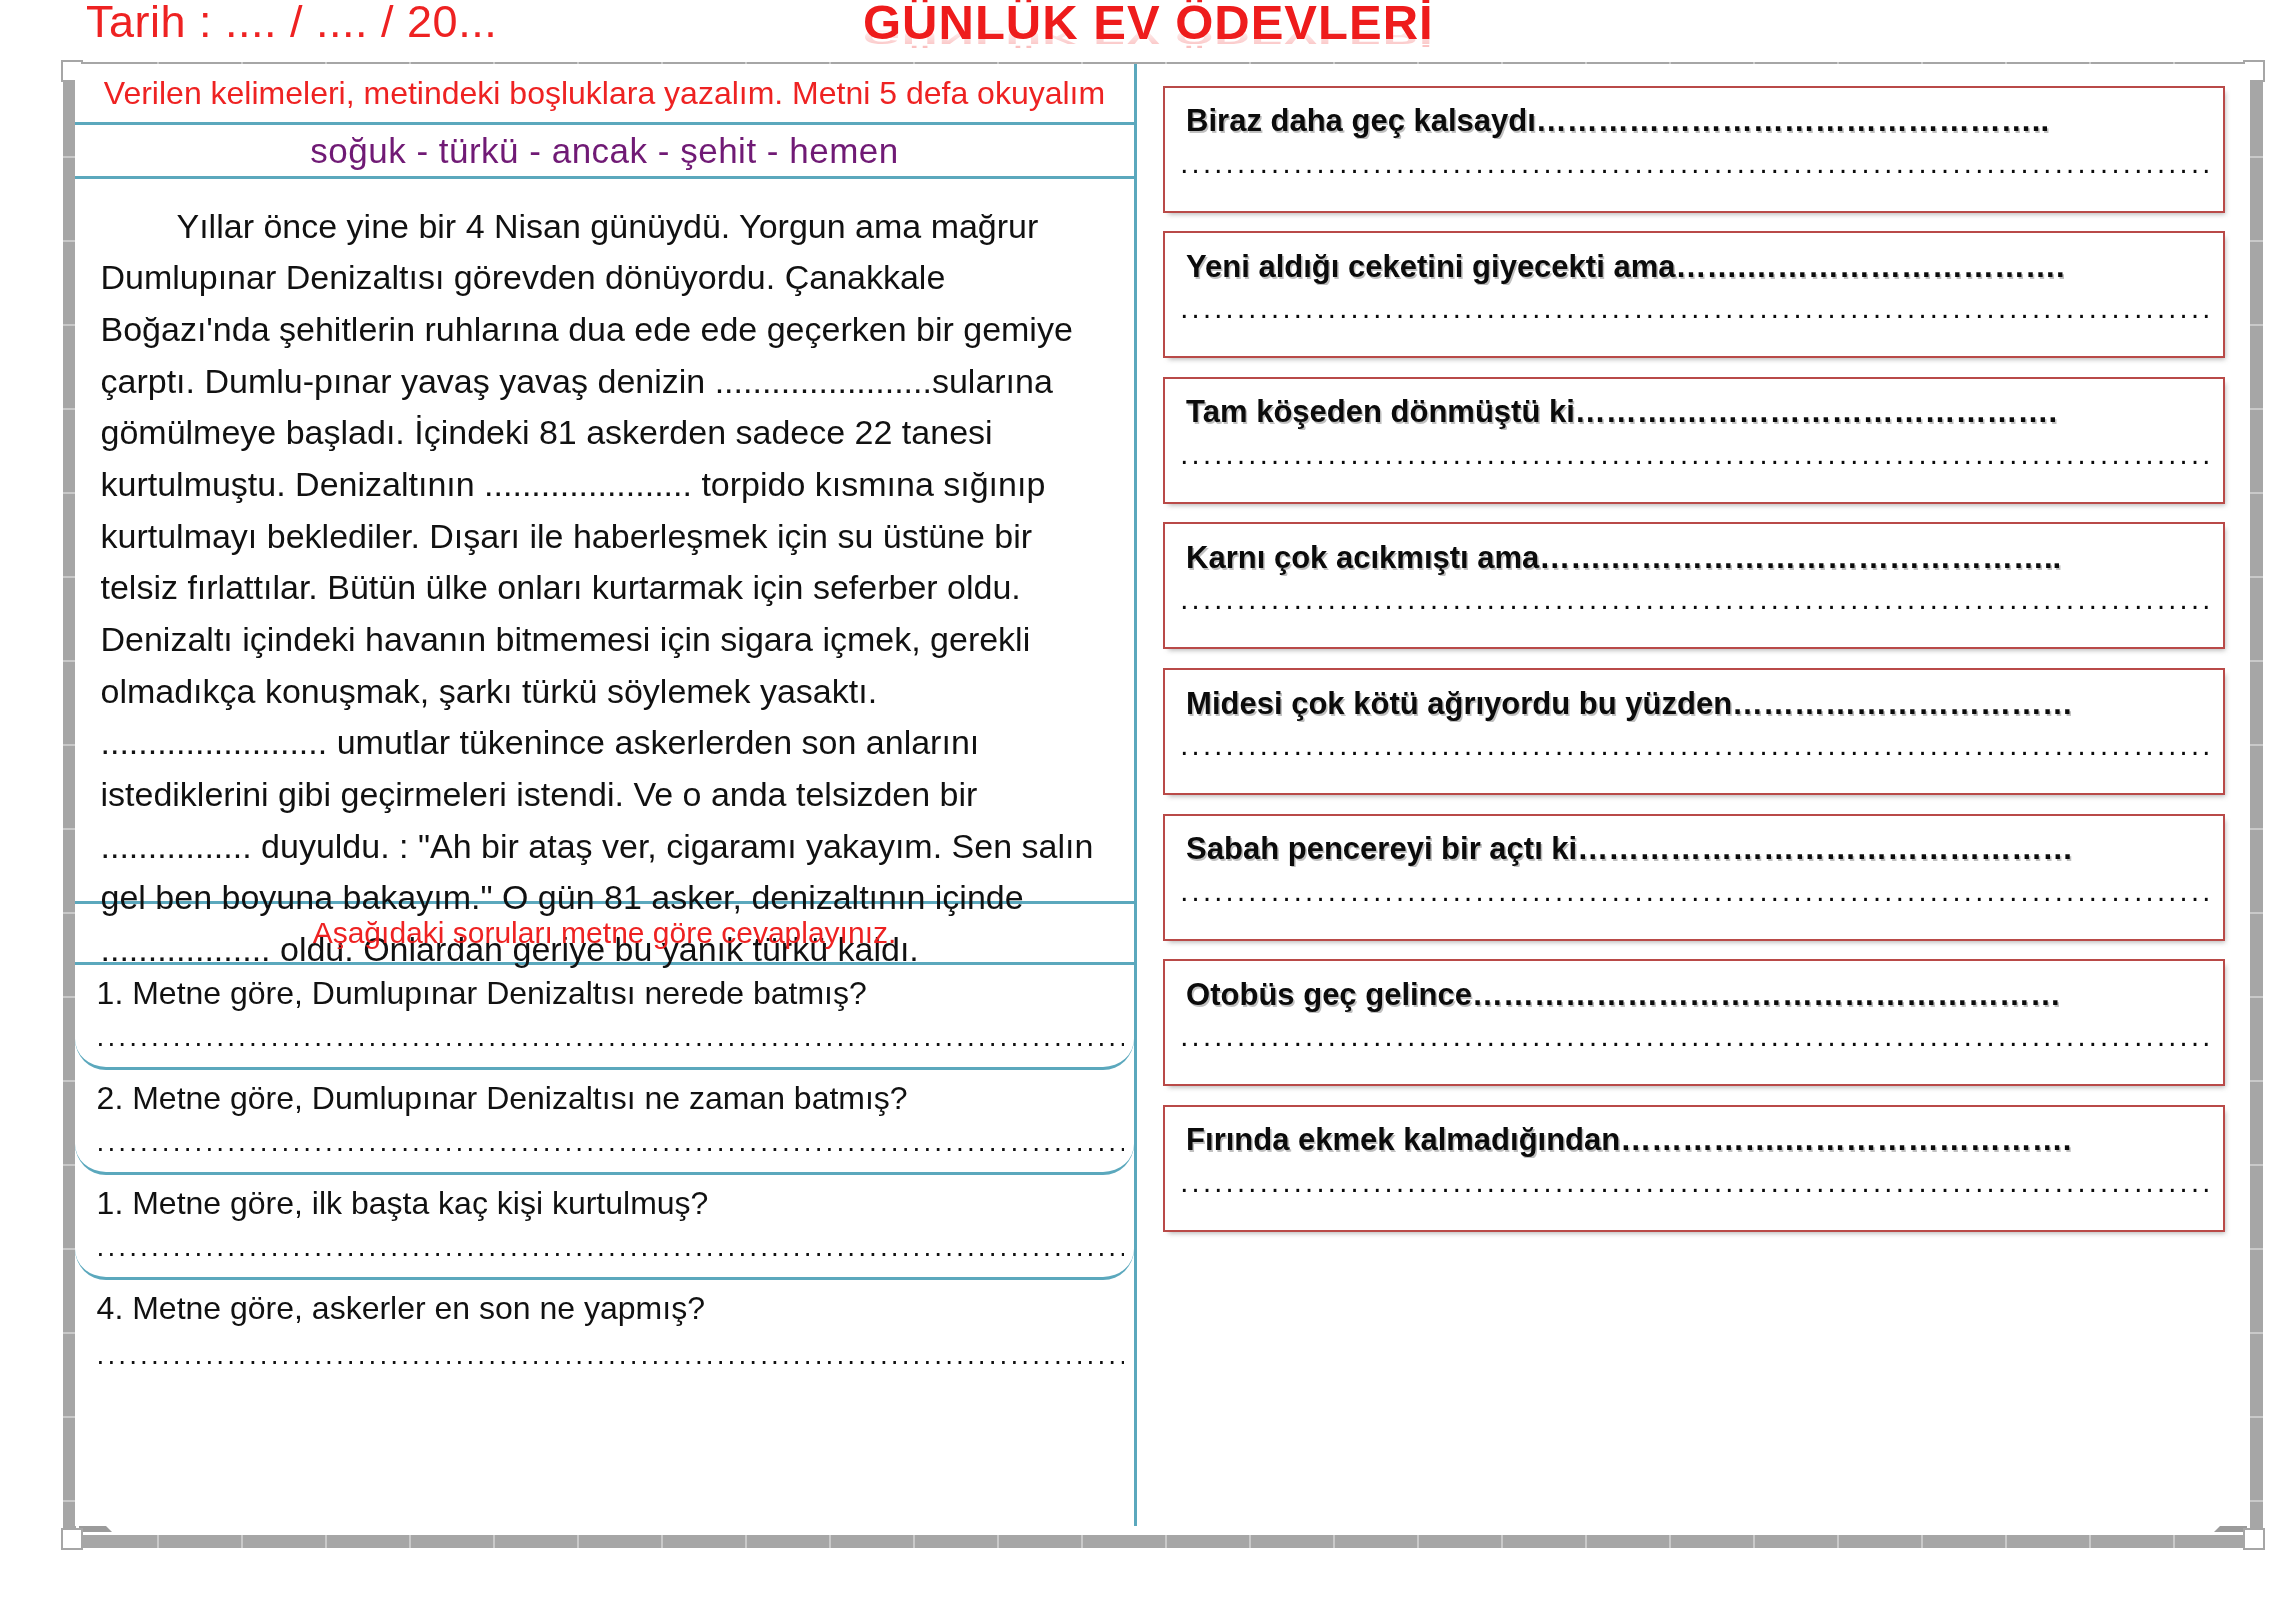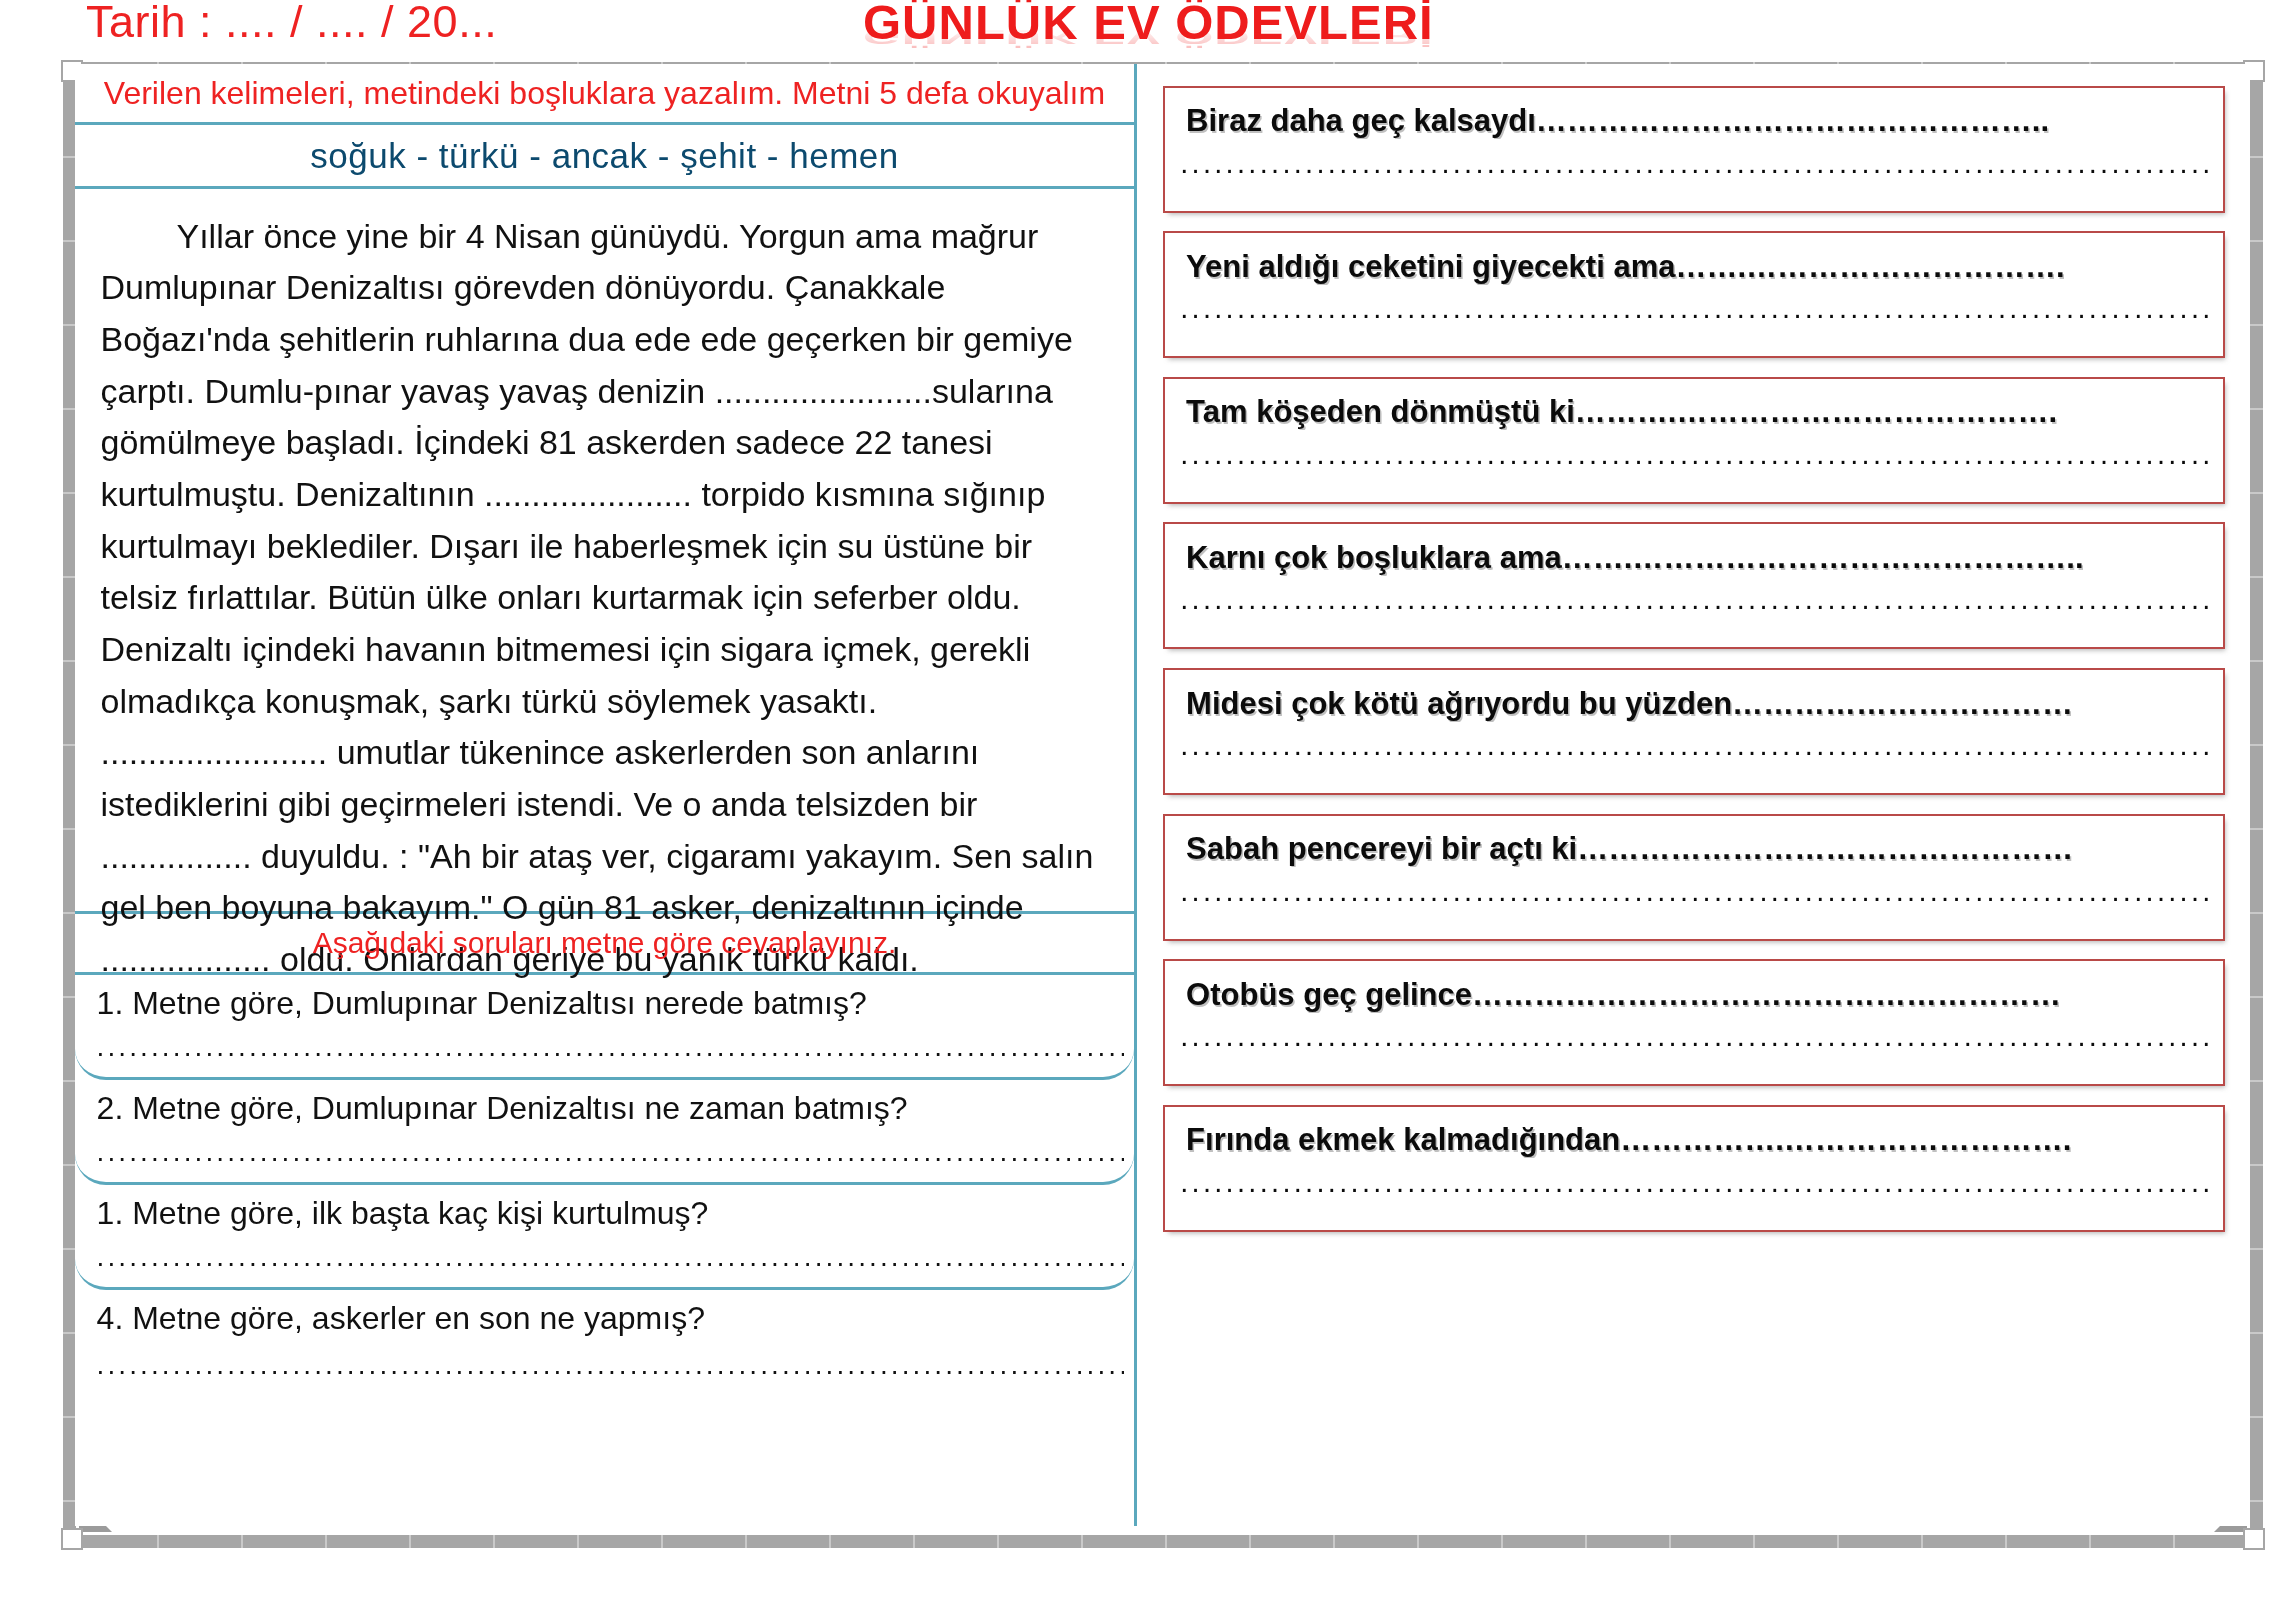--- a/index.html
+++ b/index.html
@@ -143,26 +143,26 @@
     align-items: center;
     justify-content: center;
     height: 61px;
     border-bottom: 3.9px solid #5ba8bd;
   }
   .instr.left-instr  { font-size: 32px; }
   .instr.right-instr { font-size: 32px; justify-content: flex-start; padding-left: 7.8px; }
 
   
   .wordbank {
-    height: 64px;
+    height: 54px;
     display: flex;
     align-items: center;
     justify-content: center;
     font-size: 35px;
-    color: #0c4a6e;
+    color: #701a75;
     letter-spacing: 0.5px;
     border-bottom: 3.9px solid #5ba8bd;
   }
 
   
   .passage {
     padding: 21.6px 25.5px 13.7px 25.5px;
     font-size: 34px;
     line-height: 1.52;
     color: #111;
@@ -323,21 +323,21 @@
           <div class="card-text">Yeni aldığı ceketini giyecekti ama…….………………………….</div>
           <div class="card-dots">.............................................................................................</div>
         </div>
 
         <div class="card">
           <div class="card-text">Tam köşeden dönmüştü ki……….……………………………….</div>
           <div class="card-dots">.............................................................................................</div>
         </div>
 
         <div class="card">
-          <div class="card-text">Karnı çok boşluklara ama…….……………………………………..</div>
+          <div class="card-text">Karnı çok acıkmıştı ama…….……………………………………..</div>
           <div class="card-dots">.............................................................................................</div>
         </div>
 
         <div class="card">
           <div class="card-text">Midesi çok kötü ağrıyordu bu yüzden……………………………</div>
           <div class="card-dots">.............................................................................................</div>
         </div>
 
         <div class="card">
           <div class="card-text">Sabah pencereyi bir açtı ki…………………………………………</div>

